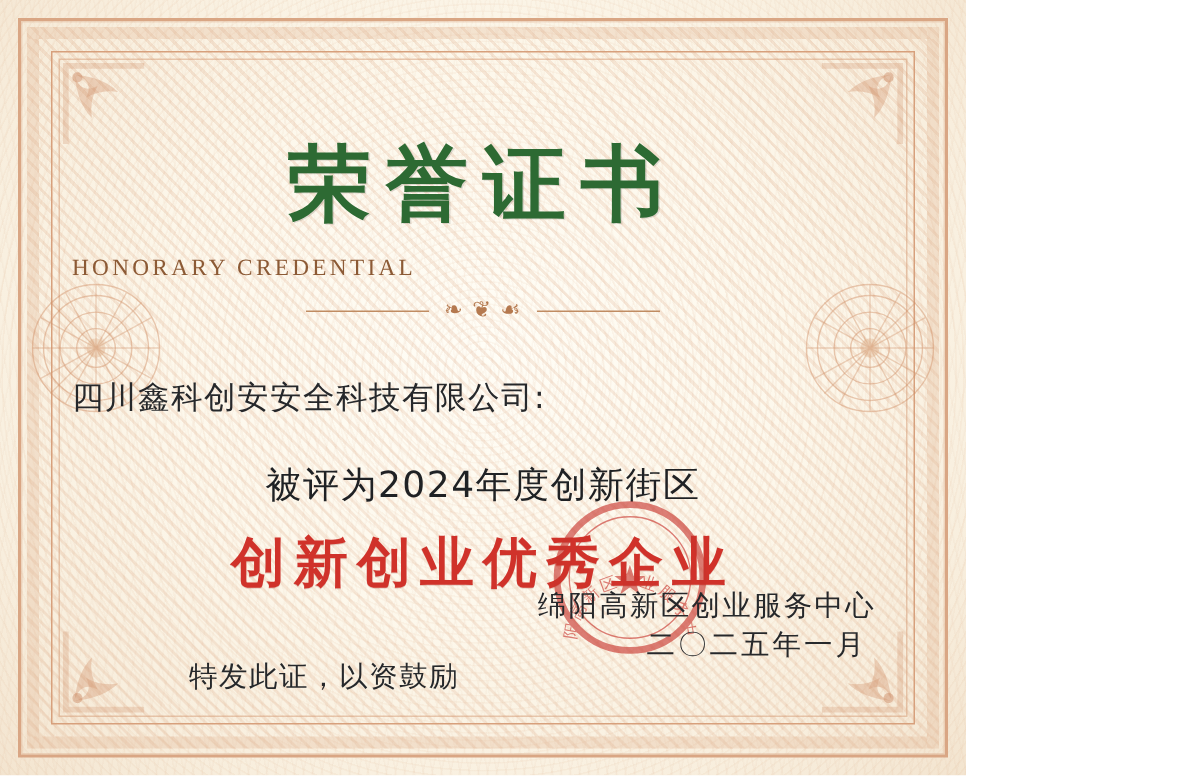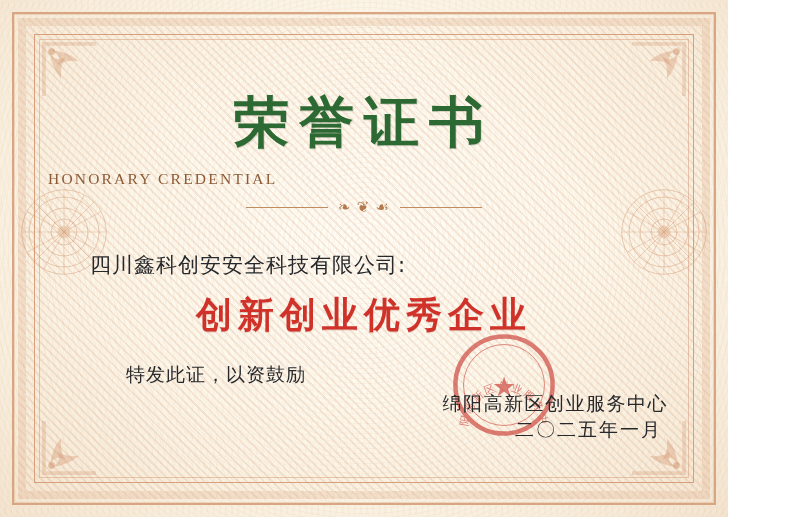--- a/index.html
+++ b/index.html
@@ -9,21 +9,21 @@
   }
   body {
     width: 800px;
     height: 517px;
     overflow: hidden;
     font-family: "Liberation Sans", sans-serif;
   }
 
   .certificate {
     position: relative;
-    width: 728px;
+    width: 644px;
     height: 517px;
     background:
       radial-gradient(ellipse at 50% 45%, #fffdf6 0%, #fdf8ec 45%, #f8eedd 78%, #f3e4cf 100%);
     overflow: hidden;
   }
 
   
   .guilloche {
     position: absolute;
     inset: 0;
@@ -131,21 +131,20 @@
     left: 50%; top: 0;
     transform: translateX(-50%);
     color: #b5794f;
     font-size: 15px;
     line-height: 16px;
     letter-spacing: 1px;
   }
 
   .recipient {
     margin-top: 36px;
-    margin-left: 42px;
     font-family: "DejaVu Sans", "Liberation Sans", sans-serif;
     font-size: 21px;
     color: #26282b;
     letter-spacing: 1px;
   }
 
   .body-line1 {
     margin-top: 28px;
     text-align: center;
     font-family: "DejaVu Sans", "Liberation Sans", sans-serif;
@@ -159,21 +158,21 @@
     text-align: center;
     font-family: "DejaVu Sans", "Liberation Sans", sans-serif;
     font-weight: bold;
     font-size: 36px;
     letter-spacing: 6px;
     color: #d0322a;
     text-shadow: 0 1px 0 rgba(120,20,16,0.18);
   }
 
   .note {
-    margin-top: 22px;
+    margin-top: 38px;
     margin-left: 78px;
     font-family: "DejaVu Sans", "Liberation Sans", sans-serif;
     font-size: 19px;
     color: #26282b;
     letter-spacing: 1px;
   }
 
   .signature {
     position: absolute;
     right: 12px;
@@ -290,20 +289,21 @@
     <div class="subtitle">HONORARY CREDENTIAL</div>
 
     <div class="divider">
       <span class="line l"></span>
       <span class="orn">❧ ❦ ☙</span>
       <span class="line r"></span>
     </div>
 
     <div class="recipient">四川鑫科创安安全科技有限公司:</div>
 
+    <div class="body-line1">被评为2024年度创新街区</div>
 
     <div class="award">创新创业优秀企业</div>
 
     <div class="note">特发此证，以资鼓励</div>
 
     <div class="seal">
       <svg viewBox="0 0 120 120">
         <circle cx="60" cy="60" r="54" fill="none" stroke="#c8332c" stroke-width="5"></circle>
         <circle cx="60" cy="60" r="45" fill="none" stroke="#c8332c" stroke-width="1"></circle>
         <path id="sealArc" d="M 60 106 m -40 0 a 40 40 0 1 1 80 0" fill="none" stroke="none"></path>

